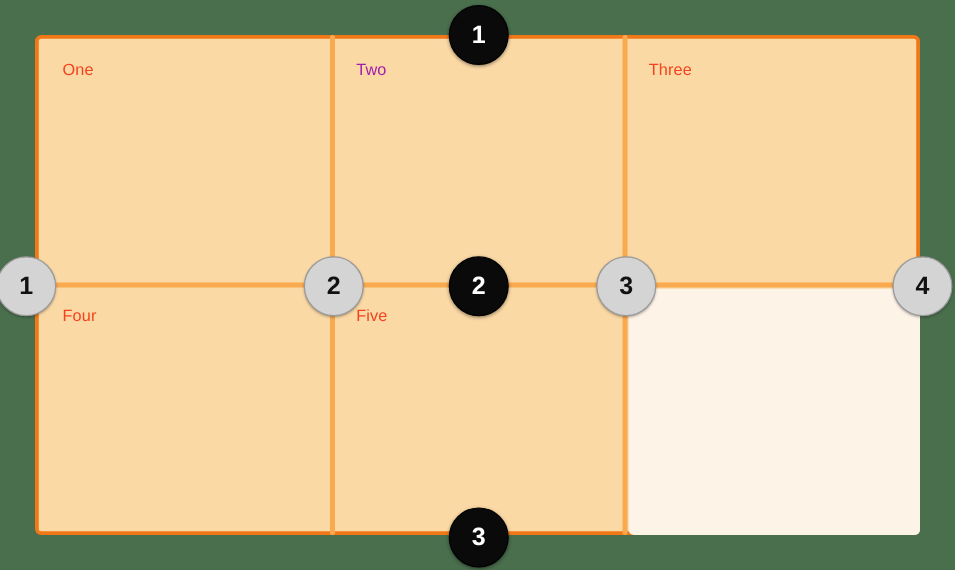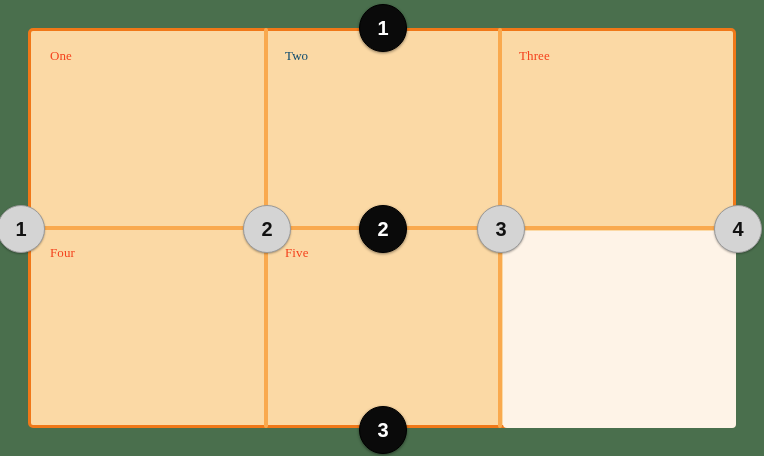--- a/index.html
+++ b/index.html
@@ -48,21 +48,20 @@
   }
   .cell-label {
     position: absolute;
     left: 16px;
     top: 14px;
     font-size: 13px;
     line-height: 15px;
     color: #f4431e;
     white-space: nowrap;
     letter-spacing: 0.1px;
-    font-family: Liberation Serif, serif;
   }
 
   
   .divider {
     position: absolute;
     background: #f9a94e;
     z-index: 3;
   }
   .divider.vertical {
     width: 4px;
@@ -110,21 +109,21 @@
 <body style="width: 764px; height: 456px; background: rgb(74, 111, 77);">
 
 <div id="stage">
 
   <div class="grid-frame" id="grid-frame" style="left: 28px; top: 28px; width: 708px; height: 400px; border-color: rgb(240, 120, 24); background: rgb(251, 217, 165);">
 
   <div class="cell" style="left: 3px; top: 3px; width: 235px; height: 197px;">
         <div class="cell-label" style="color: rgb(244, 67, 30);">One</div>
       </div>
       <div class="cell" style="left: 238px; top: 3px; width: 234px; height: 197px;">
-        <div class="cell-label" style="color: #0c4a6e;">Two</div>
+        <div class="cell-label" style="color: #a21caf;">Two</div>
       </div>
       <div class="cell" style="left: 472px; top: 3px; width: 233px; height: 197px;">
         <div class="cell-label" style="color: rgb(244, 67, 30);">Three</div>
       </div>
       <div class="cell" style="left: 3px; top: 200px; width: 235px; height: 197px;">
         <div class="cell-label" style="color: rgb(244, 67, 30);">Four</div>
       </div>
       <div class="cell" style="left: 238px; top: 200px; width: 258px; height: 197px;">
         <div class="cell-label" style="color: rgb(244, 67, 30);">Five</div>
       </div>

